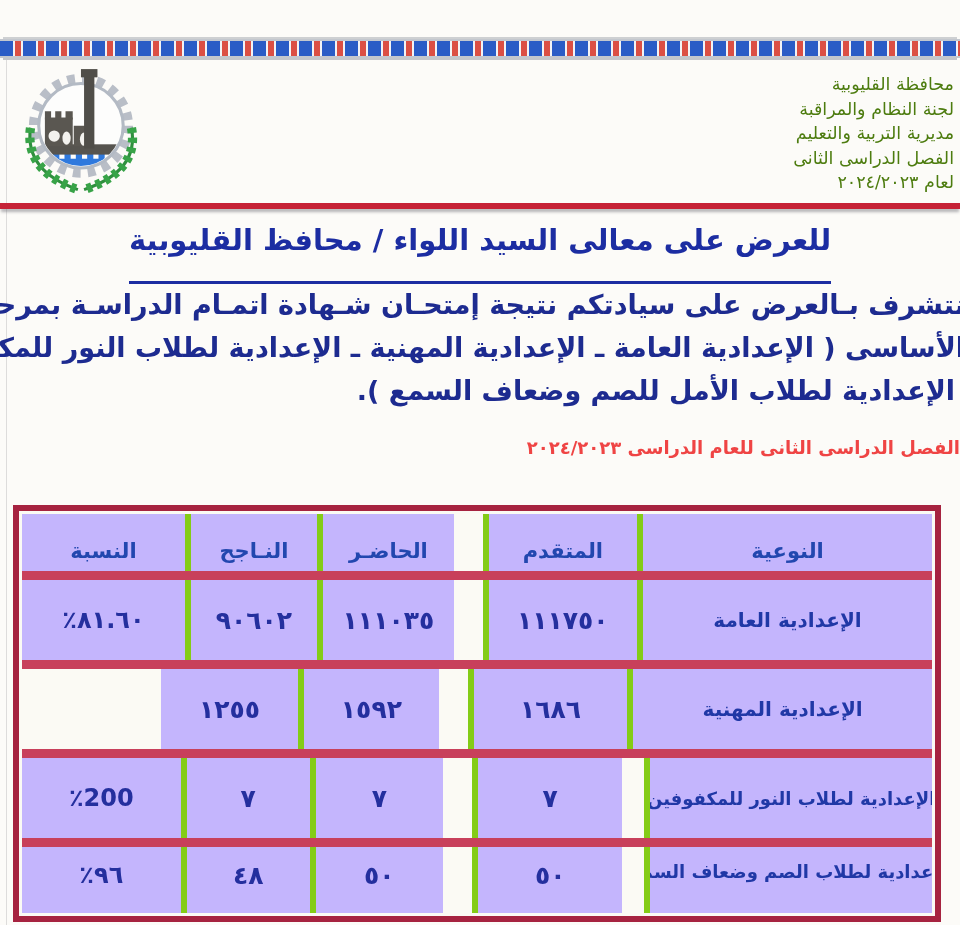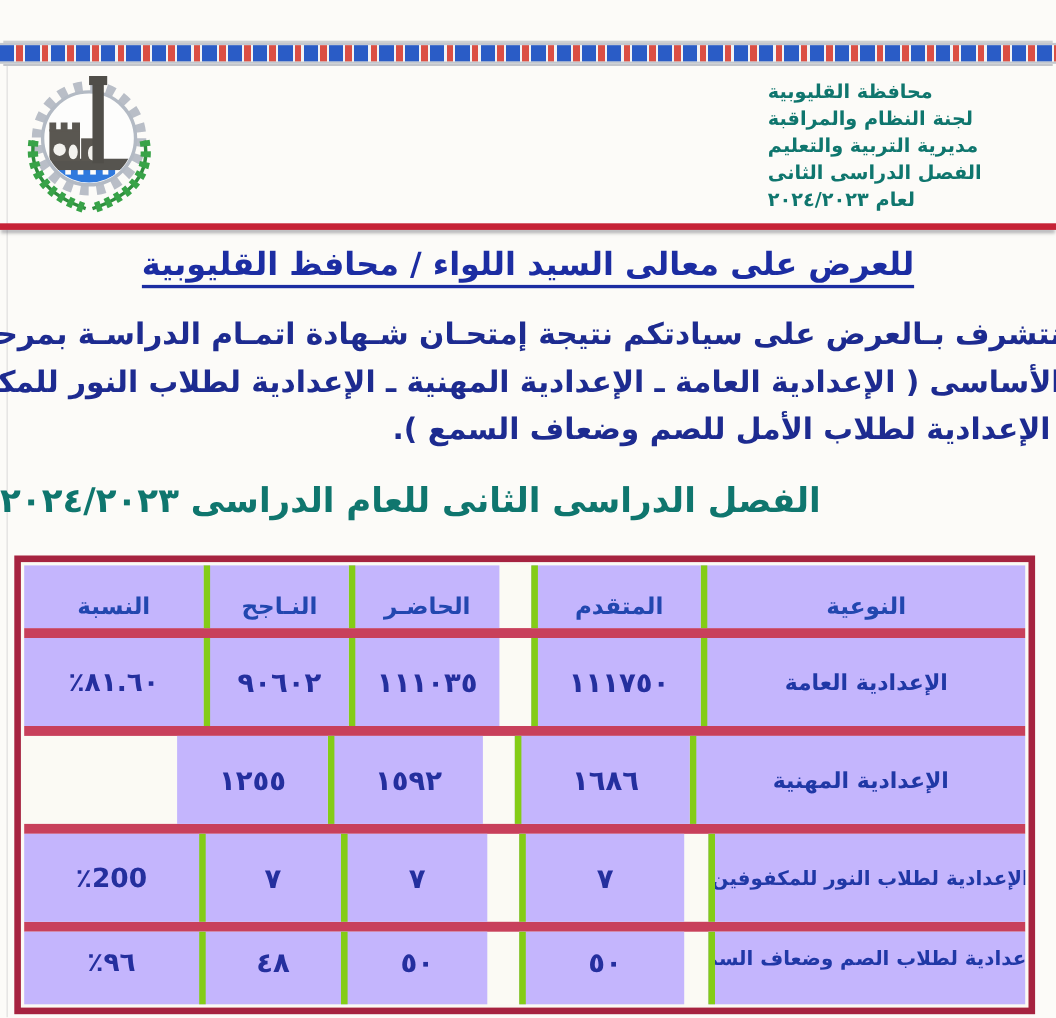--- a/index.html
+++ b/index.html
@@ -14,46 +14,46 @@
     background:repeating-linear-gradient(90deg,
       #2a5cc6 0 13px,#f2f3f5 13px 15px,#db4f44 15px 21px,#f2f3f5 21px 23px);
     border-top:2px solid #c3c7ce;
     border-bottom:2px solid #c3c7ce;
     box-shadow:0 5px 0 -3px rgba(150,155,165,.55), 0 -5px 0 -3px rgba(150,155,165,.45);
   }
   .paper-edge{position:absolute;left:6px;top:60px;bottom:0;width:1px;background:rgba(140,140,145,.28);}
   
   .letterhead{
     position:absolute;top:72px;right:6px;width:256px;
-    direction:rtl;text-align:left;
-    color:#0f766e;font-weight:bold;font-size:17.5px;line-height:24.5px;
+    direction:rtl;text-align:right;
+    color:#4d7c0f;font-weight:normal;font-size:17.5px;line-height:24.5px;
   }
   .logo{position:absolute;left:16px;top:66px;}
   
   .red-rule{
     position:absolute;top:203px;left:0;width:960px;height:6px;background:#c62236;
     box-shadow:0 4px 3px -1px rgba(110,110,118,.5);
   }
   
   .doc-title{
     position:absolute;top:223px;left:0;width:100%;
     direction:rtl;text-align:center;
     color:#1c2da2;font-size:29px;font-weight:bold;
   }
-  .doc-title .u{border-bottom:3px solid #1c2da2;padding-bottom:2px;}
+  .doc-title .u{border-bottom:3px solid #1c2da2;padding-bottom:24px;}
   .body-text{
     position:absolute;top:283px;left:-5px;right:-5px;
     direction:rtl;color:#1d2b90;font-weight:bold;font-size:27px;
   }
   .body-line{text-align:justify;text-align-last:justify;line-height:43px;height:43px;white-space:nowrap;}
   .body-line.start{text-align:right;text-align-last:right;padding-right:10px;}
   .red-subtitle{
     position:absolute;top:437px;left:0;width:100%;
-    direction:rtl;text-align:left;
-    color:#0f766e;font-size:31px;font-weight:bold;
+    direction:rtl;text-align:right;
+    color:#ef4444;font-size:18px;font-weight:bold;
   }
   .num{direction:ltr;unicode-bidi:bidi-override;display:inline-block;}
   
   .results-table{
     position:absolute;top:505px;left:13px;width:928px;box-sizing:border-box;
     border:6px solid #a62340;background:#fbfaf4;padding:3px;
   }
   .t-row{display:flex;direction:rtl;}
   .t-sep{height:9px;background:#c8405b;}
   .t-cell{

